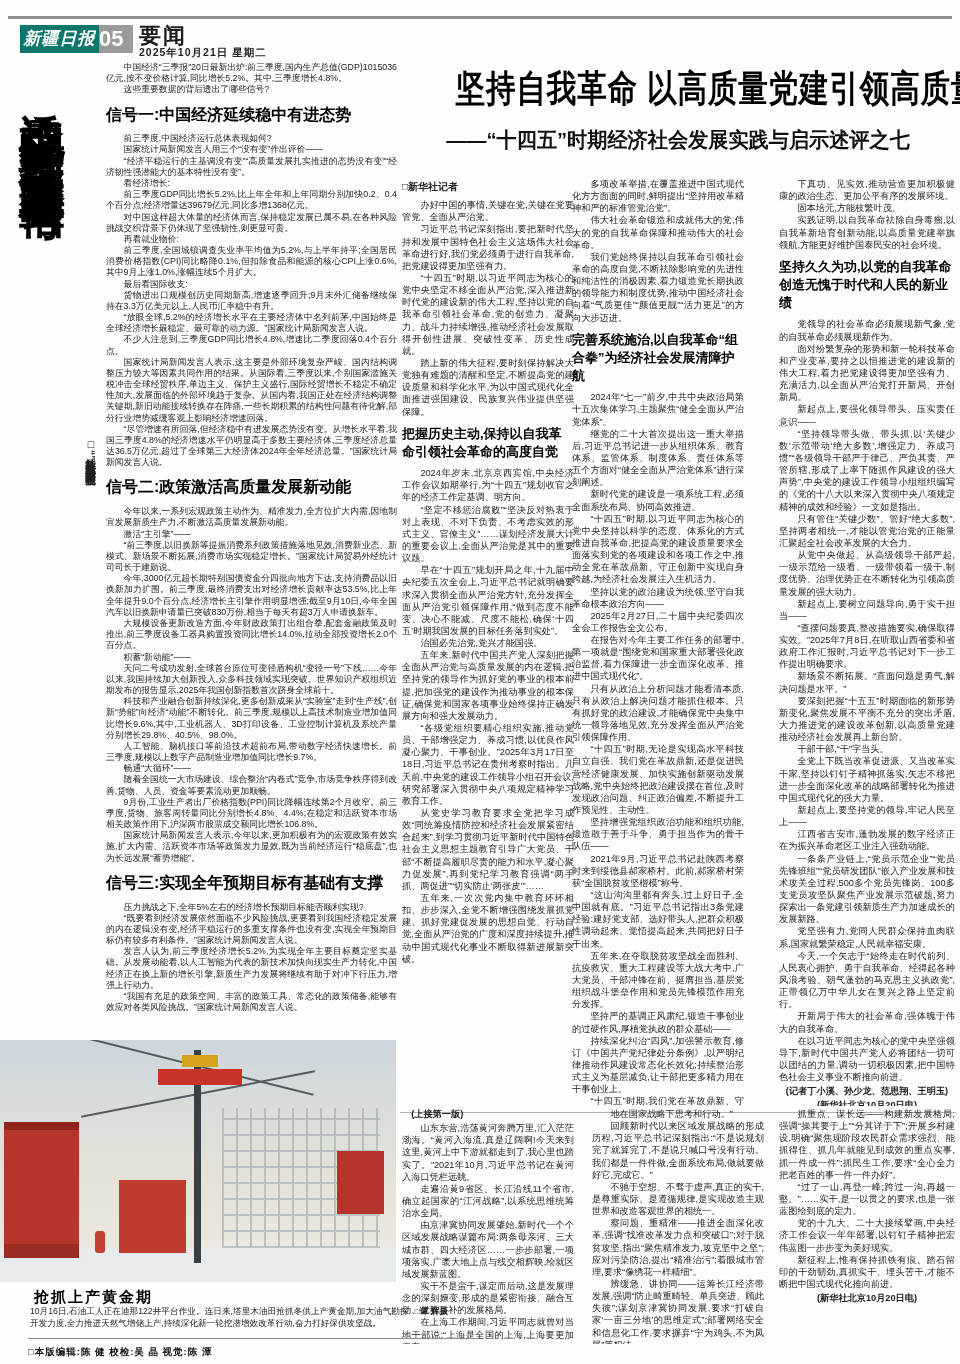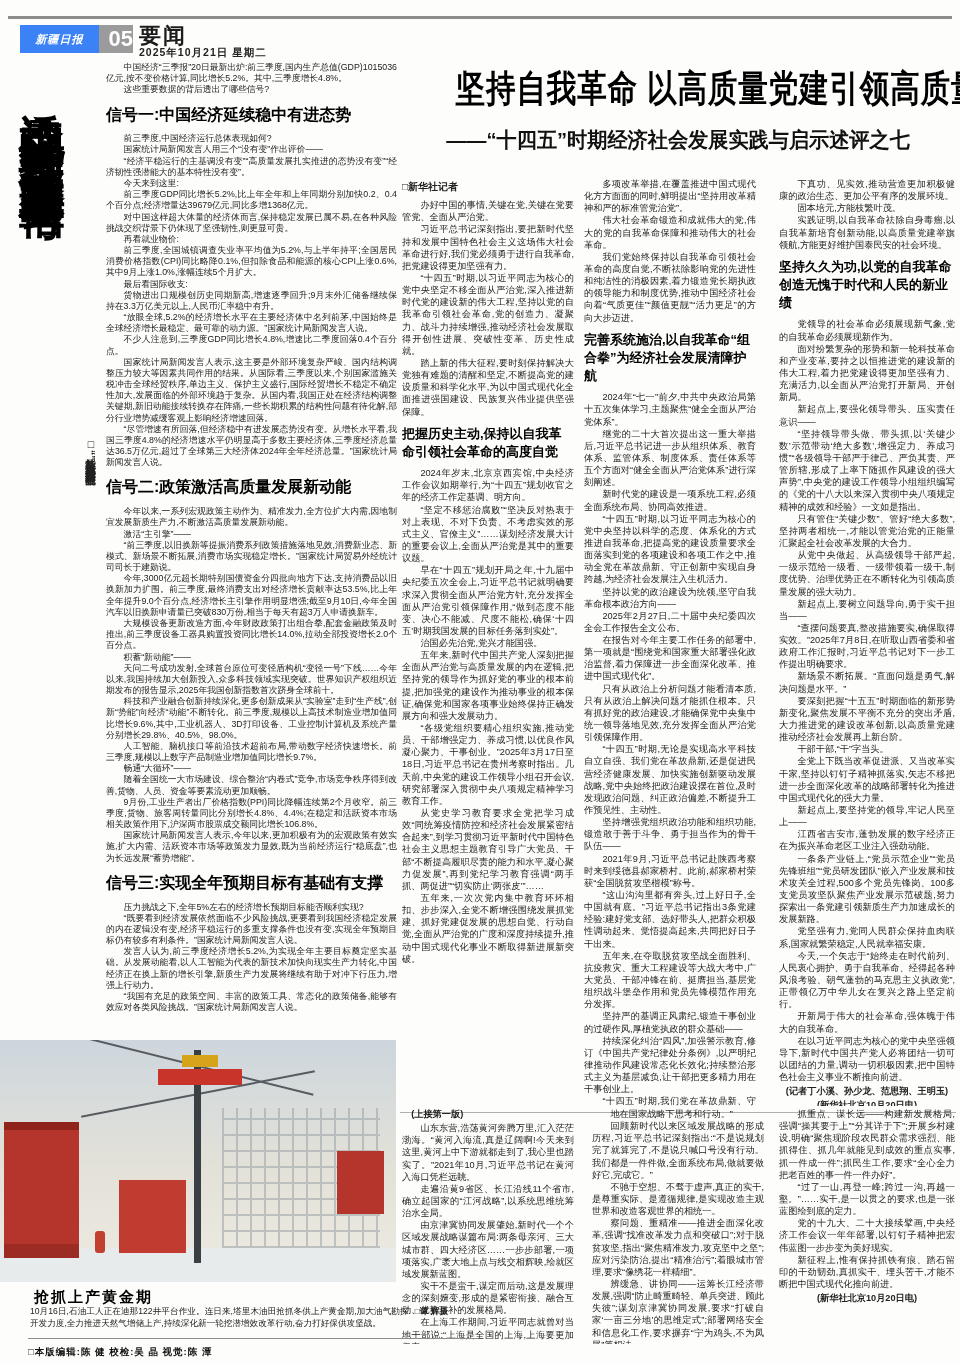--- a/index.html
+++ b/index.html
@@ -2,25 +2,25 @@
 <html><head>
 <meta charset="utf-8">
 <style>
   * { margin:0; padding:0; box-sizing:border-box; }
   html,body { width:960px; height:1364px; background:#fdfdfb; font-family:"Liberation Sans","DejaVu Sans",sans-serif; color:#1c1c1c; }
   .abs { position:absolute; }
   #page { position:relative; width:960px; height:1364px; overflow:hidden; background:#fdfdfb; }
 
   
   .top-rule { left:8px; top:16px; width:944px; height:3px; background:#8d8d8d; }
-  .mast-red { left:20px; top:25px; width:79px; height:28px; background:#3b82f6; color:#fff;
+  .mast-red { left:20px; top:25px; width:79px; height:28px; background:#0f766e; color:#fff;
               font-family:"Liberation Serif","DejaVu Serif",serif; font-weight:bold; font-style:italic;
-              font-size:11px; text-align:center; line-height:28px; letter-spacing:1px; }
+              font-size:17px; text-align:center; line-height:28px; letter-spacing:1px; }
   .mast-num { left:99px; top:25px; width:34px; height:28px; background:#9b9b9b; color:#fff;
-              font-size:22px; font-weight:bold; text-align:right; line-height:27px; }
+              font-size:22px; font-weight:bold; text-align:left; line-height:27px; }
   .mast-sec { left:139px; top:21px; font-size:22px; font-weight:900; letter-spacing:2px; }
   .mast-date { left:139px; top:46px; font-size:10.5px; font-weight:bold; color:#222; letter-spacing:1px; }
 
   
   .v-headline { left:12px; top:76px; height:940px; writing-mode:vertical-rl; font-size:46px; font-weight:900;
                 letter-spacing:5px; font-family:"Liberation Sans","DejaVu Sans",sans-serif; color:#000; }
   .v-byline { left:84px; top:438px; height:250px; writing-mode:vertical-rl; font-size:10.5px; font-weight:bold; color:#222; }
 
   
   .art { font-size:8.8px; line-height:1.27; text-align:justify; color:#222; overflow:hidden; }
@@ -33,21 +33,21 @@
   .left-article { left:106px; top:62px; width:291px; height:972px; }
 
   
   .r-headline { left:400px; top:64px; width:556px; text-align:center; font-size:37px; font-weight:900;
                 white-space:nowrap; transform:scaleX(0.80); transform-origin:center; letter-spacing:1px; color:#000; }
   .r-subtitle { left:400px; top:126px; width:556px; text-align:center; font-size:21px; font-weight:bold;
                 white-space:nowrap; transform:scaleX(0.96); transform-origin:center; color:#111; }
   .rcol { top:178px; height:928px; width:172px; font-size:9.2px; line-height:1.32; }
   .rcol .it-h { font-size:13px; margin:7px 0 6px 0; line-height:1.4; }
   .rcol1 { left:402px; }
-  .rcol2 { left:584px; }
+  .rcol2 { left:572px; }
   .rcol3 { left:779px; width:176px; }
   .r-divider { left:400px; top:1112px; width:556px; height:1px; background:#b0b0b0; }
   .ccol { top:1108px; height:236px; width:172px; font-size:9.2px; line-height:1.32; }
   .ccol1 { left:402px; } .ccol2 { left:592px; } .ccol3 { left:779px; width:176px; }
 
   
   .photo { left:0px; top:1040px; width:396px; height:242px; overflow:hidden;
            background:linear-gradient(180deg,#cdd6dd 0%,#e4e2d8 55%,#eceae2 100%); }
   .ph-snow { position:absolute; left:0; bottom:0; width:100%; height:34px; background:#e8ebec; }
   .ph-mast { position:absolute; left:49%; top:4%; width:7px; height:88%; background:#3a3f44; }
@@ -86,21 +86,21 @@
   <div class="abs v-headline">透视中国经济『三季报』释放的重要信号</div>
   <div class="abs v-byline">□新华社“新华视点”记者 王雨萧 张晓洁</div>
 
   <div class="abs art left-article">
       <div class="it it-p">中国经济“三季报”20日最新出炉:前三季度,国内生产总值(GDP)1015036亿元,按不变价格计算,同比增长5.2%。其中,三季度增长4.8%。</div>
       <div class="it it-p">这些重要数据的背后透出了哪些信号?</div>
       <div class="it it-h">信号一:中国经济延续稳中有进态势</div>
       <div class="it it-p">前三季度,中国经济运行总体表现如何?</div>
       <div class="it it-p">国家统计局新闻发言人用三个“没有变”作出评价——</div>
       <div class="it it-p">“经济平稳运行的主基调没有变”“高质量发展扎实推进的态势没有变”“经济韧性强潜能大的基本特性没有变”。</div>
-      <div class="it it-p">今天来到这里:</div>
+      <div class="it it-p">看经济增长:</div>
       <div class="it it-p">前三季度GDP同比增长5.2%,比上年全年和上年同期分别加快0.2、0.4个百分点;经济增量达39679亿元,同比多增1368亿元。</div>
       <div class="it it-p">对中国这样超大体量的经济体而言,保持稳定发展已属不易,在各种风险挑战交织背景下仍体现了坚强韧性,则更显可贵。</div>
       <div class="it it-p">再看就业物价:</div>
       <div class="it it-p">前三季度,全国城镇调查失业率平均值为5.2%,与上半年持平;全国居民消费价格指数(CPI)同比略降0.1%,但扣除食品和能源的核心CPI上涨0.6%,其中9月上涨1.0%,涨幅连续5个月扩大。</div>
       <div class="it it-p">最后看国际收支:</div>
       <div class="it it-p">货物进出口规模创历史同期新高,增速逐季回升;9月末外汇储备继续保持在3.3万亿美元以上,人民币汇率稳中有升。</div>
       <div class="it it-p">“放眼全球,5.2%的经济增长水平在主要经济体中名列前茅,中国始终是全球经济增长最稳定、最可靠的动力源。”国家统计局新闻发言人说。</div>
       <div class="it it-p">不少人注意到,三季度GDP同比增长4.8%,增速比二季度回落0.4个百分点。</div>
       <div class="it it-p">国家统计局新闻发言人表示,这主要是外部环境复杂严峻、国内结构调整压力较大等因素共同作用的结果。从国际看,三季度以来,个别国家滥施关税冲击全球经贸秩序,单边主义、保护主义盛行,国际经贸增长不稳定不确定性加大,发展面临的外部环境趋于复杂。从国内看,我国正处在经济结构调整关键期,新旧动能接续转换存在阵痛,一些长期积累的结构性问题有待化解,部分行业增势减缓客观上影响经济增速回落。</div>
       <div class="it it-p">“尽管增速有所回落,但经济稳中有进发展态势没有变。从增长水平看,我国三季度4.8%的经济增速水平仍明显高于多数主要经济体,三季度经济总量达36.5万亿元,超过了全球第三大经济体2024年全年经济总量。”国家统计局新闻发言人说。</div>

